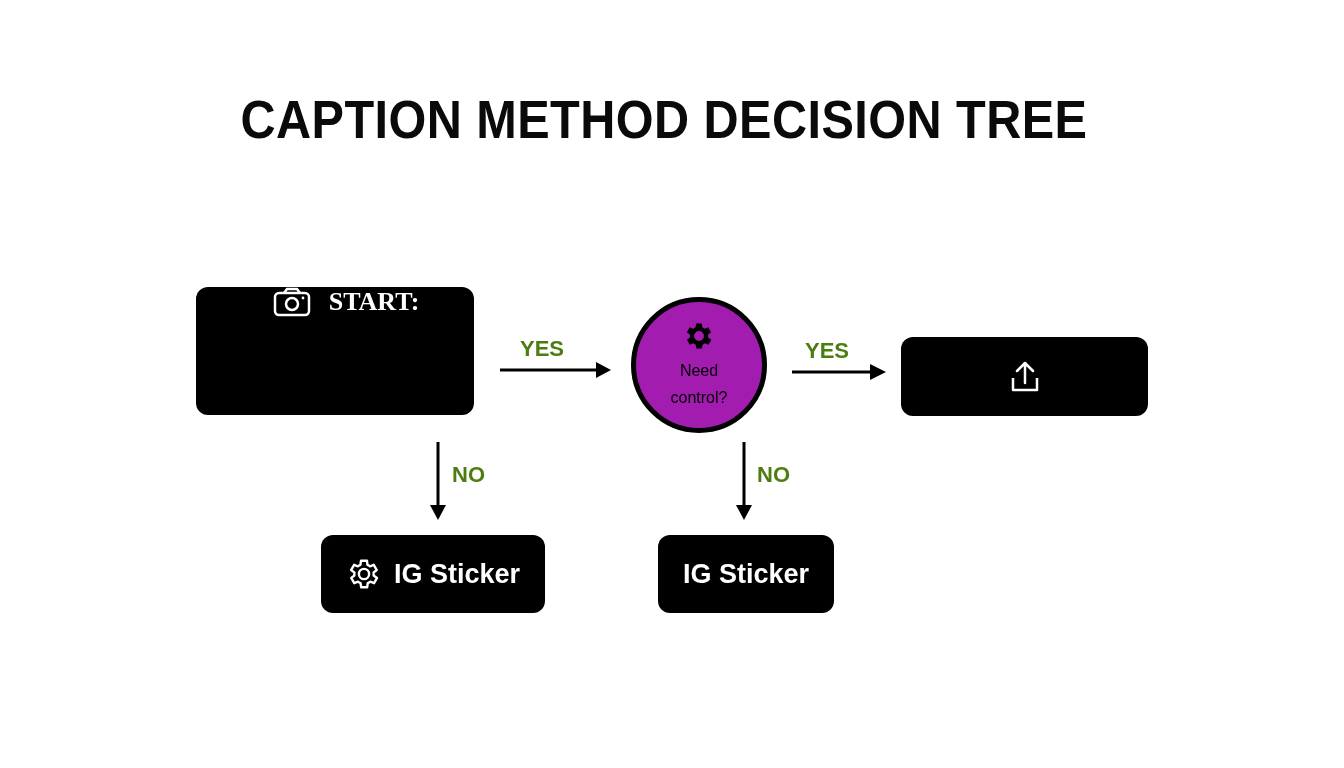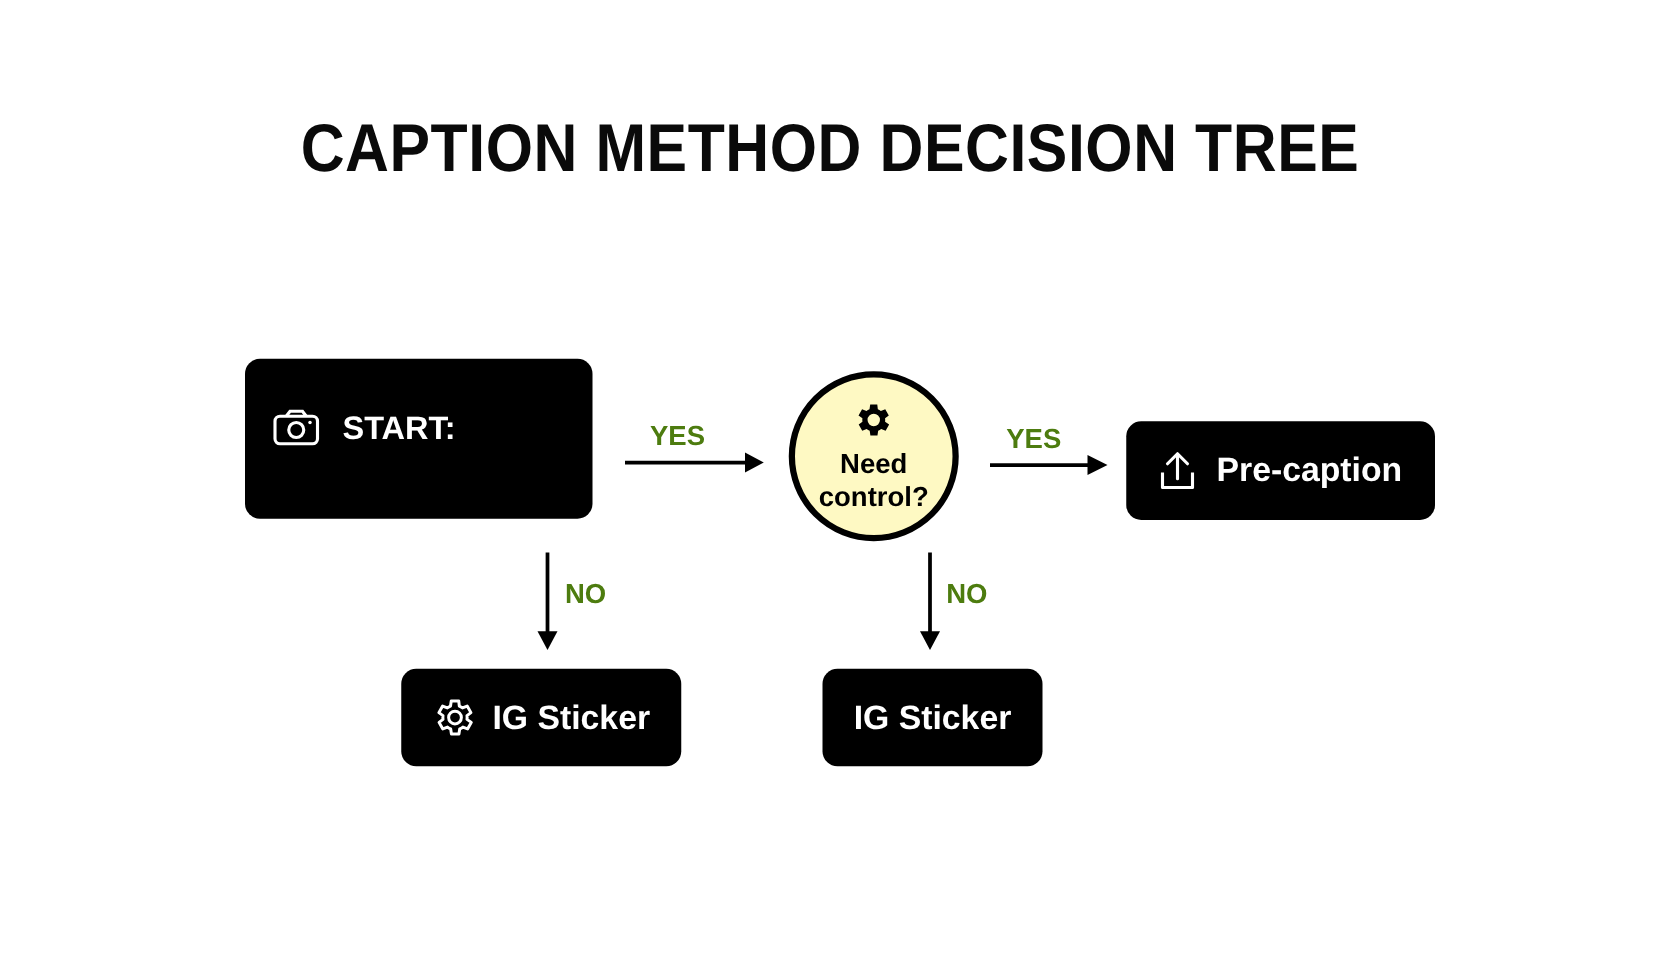--- a/index.html
+++ b/index.html
@@ -10,31 +10,31 @@
   .title {
     position: absolute; left: 0; top: 88px; width: 1328px; text-align: center;
     font-size: 54px; font-weight: 700; letter-spacing: 0.5px; color: #0a0a0a;
     transform: scaleX(0.9);
   }
   .node {
     position: absolute; background: #000; color: #fff; border-radius: 12px;
     display: flex; align-items: center; justify-content: center; box-sizing: border-box;
     font-weight: 700;
   }
-  .node-start { left: 196px; top: 287px; width: 278px; height: 128px; flex-direction: column; align-items: flex-start; padding-left: 22px; }
+  .node-start { left: 196px; top: 287px; width: 278px; height: 128px; flex-direction: row; align-items: flex-start; padding-left: 22px; font-family: Liberation Serif, serif; }
   .start-row1 { display: flex; align-items: center; gap: 18px; font-size: 26px; margin-bottom: 18px; }
   .start-row2 { font-size: 26px; padding-left: 4px; }
   .node-pre { left: 901px; top: 337px; width: 247px; height: 79px; font-size: 27px; gap: 16px; }
   .node-ig1 { left: 321px; top: 535px; width: 224px; height: 78px; font-size: 27px; gap: 12px; }
   .node-ig2 { left: 658px; top: 535px; width: 176px; height: 78px; font-size: 27px; }
   .circle {
     position: absolute; left: 631px; top: 297px; width: 136px; height: 136px;
-    border: 5px solid #000; border-radius: 50%; box-sizing: border-box; background: #fef9c3;
+    border: 5px solid #000; border-radius: 50%; box-sizing: border-box; background: #a21caf;
     display: flex; flex-direction: column; align-items: center; justify-content: center;
-    font-weight: 700; font-size: 22px; line-height: 27px; text-align: center;
+    font-weight: 400; font-size: 16px; line-height: 27px; text-align: center;
   }
   .edge-label { position: absolute; font-weight: 700; font-size: 22px; color: #4d7c0f; }
   svg.arrows { position: absolute; left: 0; top: 0; }
   .icon { display: inline-flex; }
 </style>
 </head>
 <body>
 
 <div class="title">CAPTION METHOD DECISION TREE</div>
 
@@ -91,21 +91,20 @@
   <span>control?</span>
 </div>
 
 <div class="node node-pre">
   <span class="icon">
     <svg width="30" height="32" viewBox="0 0 30 32">
       <path d="M15,22 L15,3 M7,10 L15,2 L23,10" fill="none" stroke="#fff" stroke-width="2.5" stroke-linecap="round" stroke-linejoin="round"></path>
       <path d="M3,17 L3,29 L27,29 L27,17" fill="none" stroke="#fff" stroke-width="2.5" stroke-linejoin="round"></path>
     </svg>
   </span>
-  <span>Pre-caption</span>
 </div>
 
 <div class="node node-ig1">
   <span class="icon">
     <svg width="36" height="36" viewBox="0 0 24 24">
       <path fill="none" stroke="#fff" stroke-width="1.6" stroke-linejoin="round" d="M19.4 13a7.5 7.5 0 0 0 0-2l2.1-1.6-2-3.5-2.5 1a7.3 7.3 0 0 0-1.7-1L15 3.2h-4l-.4 2.7a7.3 7.3 0 0 0-1.7 1l-2.5-1-2 3.5L6.6 11a7.5 7.5 0 0 0 0 2l-2.1 1.6 2 3.5 2.5-1a7.3 7.3 0 0 0 1.7 1l.4 2.7h4l.4-2.7a7.3 7.3 0 0 0 1.7-1l2.5 1 2-3.5z" transform="translate(-1 0)"></path>
       <circle cx="12" cy="12" r="3.4" fill="none" stroke="#fff" stroke-width="1.6"></circle>
     </svg>
   </span>
   <span>IG Sticker</span>

